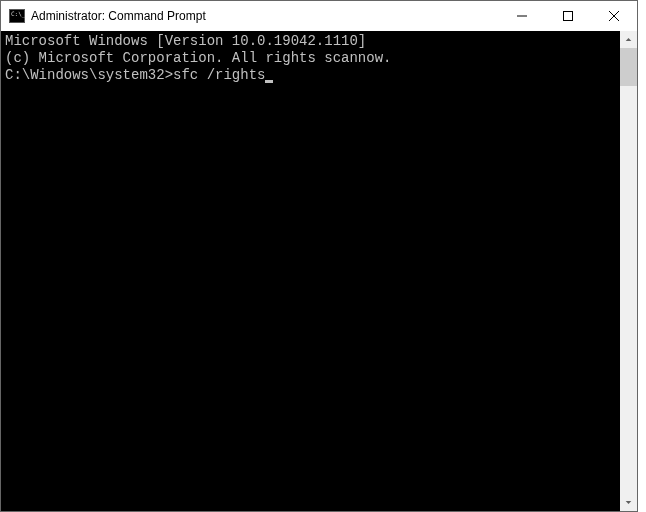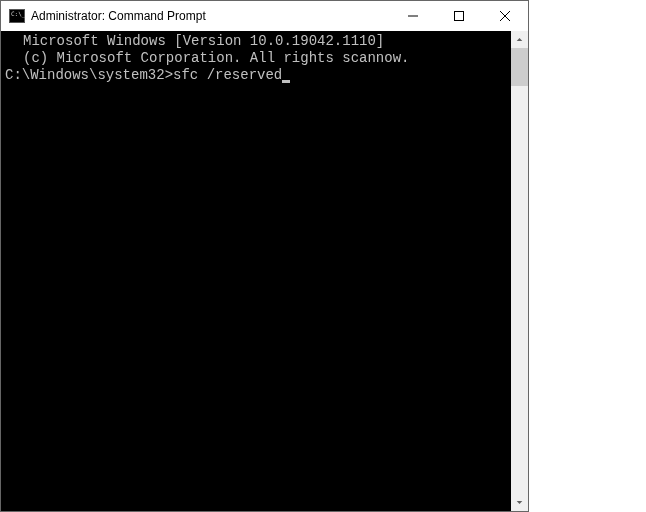--- a/index.html
+++ b/index.html
@@ -4,21 +4,21 @@
   <style>
     * { margin: 0; padding: 0; box-sizing: border-box; }
     body {
       width: 646px;
       height: 512px;
       background: #fff;
       font-family: "Segoe UI", Tahoma, sans-serif;
       overflow: hidden;
     }
     .window {
-      width: 529px;
+      width: 638px;
       height: 512px;
       border: 1px solid #666;
       display: flex;
       flex-direction: column;
       background: #fff;
     }
     .title-bar {
       height: 30px;
       background: #fff;
       display: flex;
@@ -114,21 +114,21 @@
       cursor: pointer;
     }
     .cursor {
       display: inline-block;
       width: 8px;
       height: 3px;
       background: #c0c0c0;
       vertical-align: bottom;
       margin-bottom: 1px;
     }
-    .line { display: block; margin-left: 18px; }
+    .line { display: block; }
     .prompt-line { display: block; }
   </style>
 </head>
 <body>
 
 <div class="window">
   <div class="title-bar">
     <div class="title-icon"></div>
     <div class="title-text">Administrator: Command Prompt</div>
     <div class="title-buttons">
@@ -144,21 +144,21 @@
       </button>
       <button class="title-btn close">
         <svg viewBox="0 0 10 10">
             <line x1="0" y1="0" x2="10" y2="10" stroke="#000" stroke-width="1"></line>
             <line x1="10" y1="0" x2="0" y2="10" stroke="#000" stroke-width="1"></line>
           </svg>
       </button>
     </div>
   </div>
   <div class="console-wrap">
-    <div class="console"><span class="line">Microsoft Windows [Version 10.0.19042.1110]</span><span class="line">(c) Microsoft Corporation. All rights scannow.</span><span class="line"></span><span class="prompt-line"><span>C:\Windows\system32&gt;</span><span>sfc /reserved</span><span class="cursor"></span></span></div>
+    <div class="console"><span class="line">Microsoft Windows [Version 10.0.19042.1110]</span><span class="line">(c) Microsoft Corporation. All rights scannow.</span><span class="line"></span><span class="prompt-line"><span>C:\Windows\system32&gt;</span><span>sfc /rights</span><span class="cursor"></span></span></div>
     <div class="scrollbar">
       <div class="scroll-btn">
         <svg viewBox="0 0 10 10">
             <path d="M1 7 L5 3 L9 7"></path>
           </svg>
       </div>
       <div class="scroll-track">
         <div class="scroll-thumb"></div>
       </div>
       <div class="scroll-btn">

